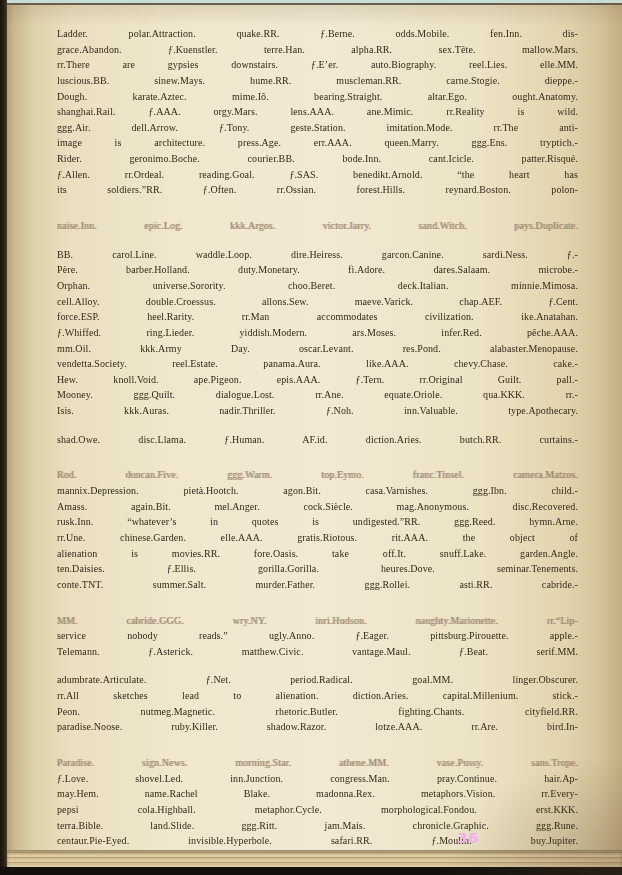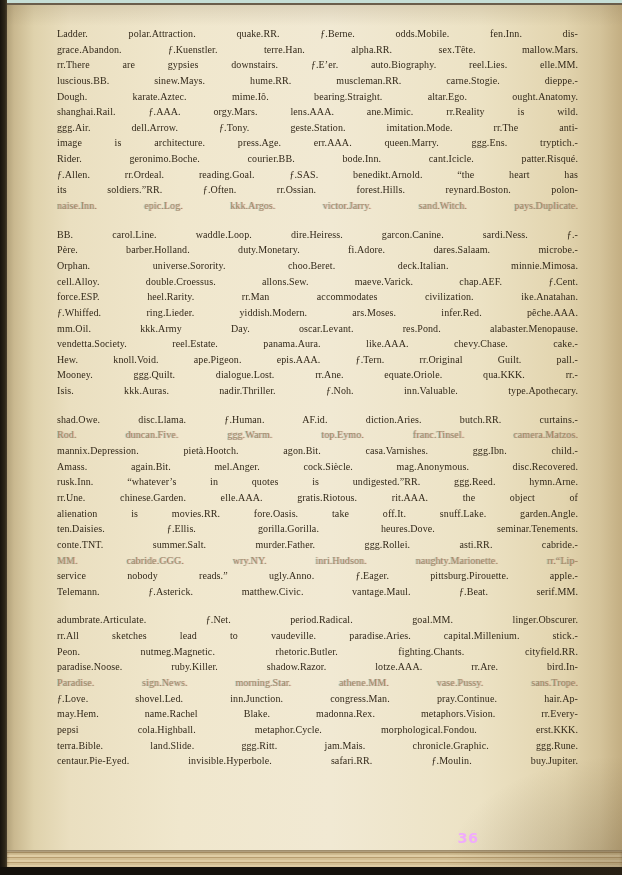--- a/index.html
+++ b/index.html
@@ -42,20 +42,21 @@
   .para:last-child { margin-bottom:0; }
   .line {
     display:block;
     height:15.65px; line-height:15.65px;
     text-align:justify; text-align-last:justify;
     white-space:normal; overflow:hidden;
   }
   .line.faded {
     color:#917c55; opacity:0.82;
     text-shadow: 0.9px 0 0 rgba(196,88,96,0.45), -0.9px 0 0 rgba(80,158,168,0.40);
+    margin-top: 20px;
   }
   .page-number {
     position:absolute; left:438px; top:830px; width:60px;
     text-align:center;
     font-family:"DejaVu Sans", sans-serif;
     font-size:14.5px; font-weight:700; color:#f0abfc; letter-spacing:0.5px;
   }
 </style>
 </head>
 <body>
@@ -106,21 +107,21 @@
         <span class="line">rr.Une. chinese.Garden. elle.AAA. gratis.Riotous. rit.AAA. the object of</span>
         <span class="line">alienation is movies.RR. fore.Oasis. take off.It. snuff.Lake. garden.Angle.</span>
         <span class="line">ten.Daisies. ƒ.Ellis. gorilla.Gorilla. heures.Dove. seminar.Tenements.</span>
         <span class="line">conte.TNT. summer.Salt. murder.Father. ggg.Rollei. asti.RR. cabride.-</span>
         <span class="line faded">MM. cabride.GGG. wry.NY. inri.Hudson. naughty.Marionette. rr.“Lip-</span>
         <span class="line">service nobody reads.” ugly.Anno. ƒ.Eager. pittsburg.Pirouette. apple.-</span>
         <span class="line">Telemann. ƒ.Asterick. matthew.Civic. vantage.Maul. ƒ.Beat. serif.MM.</span>
       </div>
       <div class="para">
         <span class="line">adumbrate.Articulate. ƒ.Net. period.Radical. goal.MM. linger.Obscurer.</span>
-        <span class="line">rr.All sketches lead to vaudeville. paradise.Aries. capital.Millenium. stick.-</span>
+        <span class="line">rr.All sketches lead to alienation. diction.Aries. capital.Millenium. stick.-</span>
         <span class="line">Peon. nutmeg.Magnetic. rhetoric.Butler. fighting.Chants. cityfield.RR.</span>
         <span class="line">paradise.Noose. ruby.Killer. shadow.Razor. lotze.AAA. rr.Are. bird.In-</span>
         <span class="line faded">Paradise. sign.News. morning.Star. athene.MM. vase.Pussy. sans.Trope.</span>
         <span class="line">ƒ.Love. shovel.Led. inn.Junction. congress.Man. pray.Continue. hair.Ap-</span>
         <span class="line">may.Hem. name.Rachel Blake. madonna.Rex. metaphors.Vision. rr.Every-</span>
         <span class="line">pepsi cola.Highball. metaphor.Cycle. morphological.Fondou. erst.KKK.</span>
         <span class="line">terra.Bible. land.Slide. ggg.Ritt. jam.Mais. chronicle.Graphic. ggg.Rune.</span>
         <span class="line">centaur.Pie-Eyed. invisible.Hyperbole. safari.RR. ƒ.Moulin. buy.Jupiter.</span>
       </div>
     </div>

